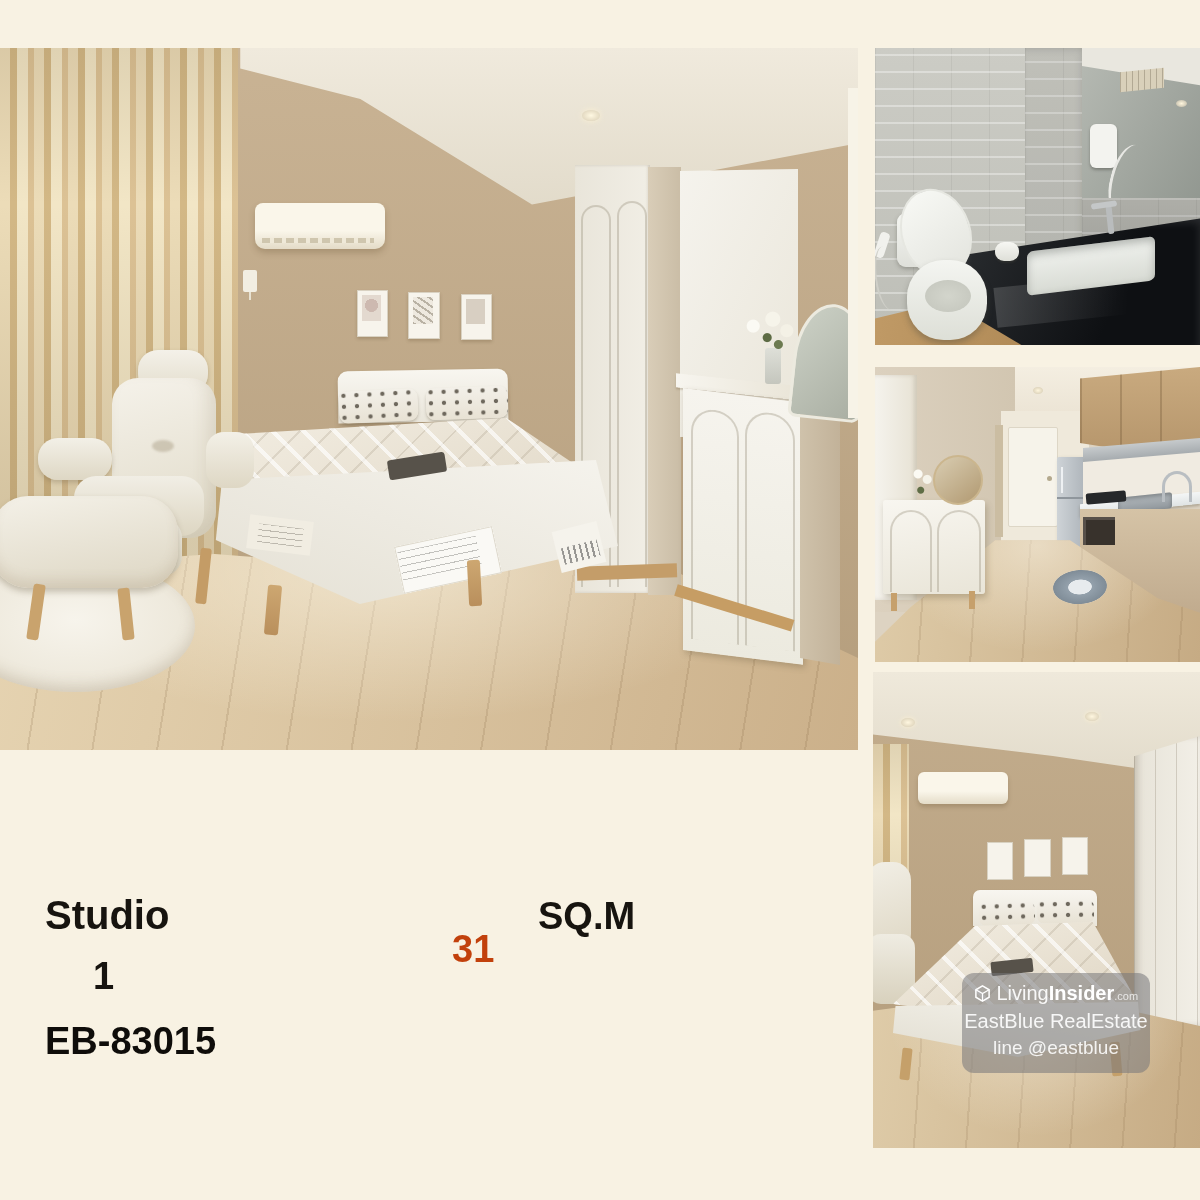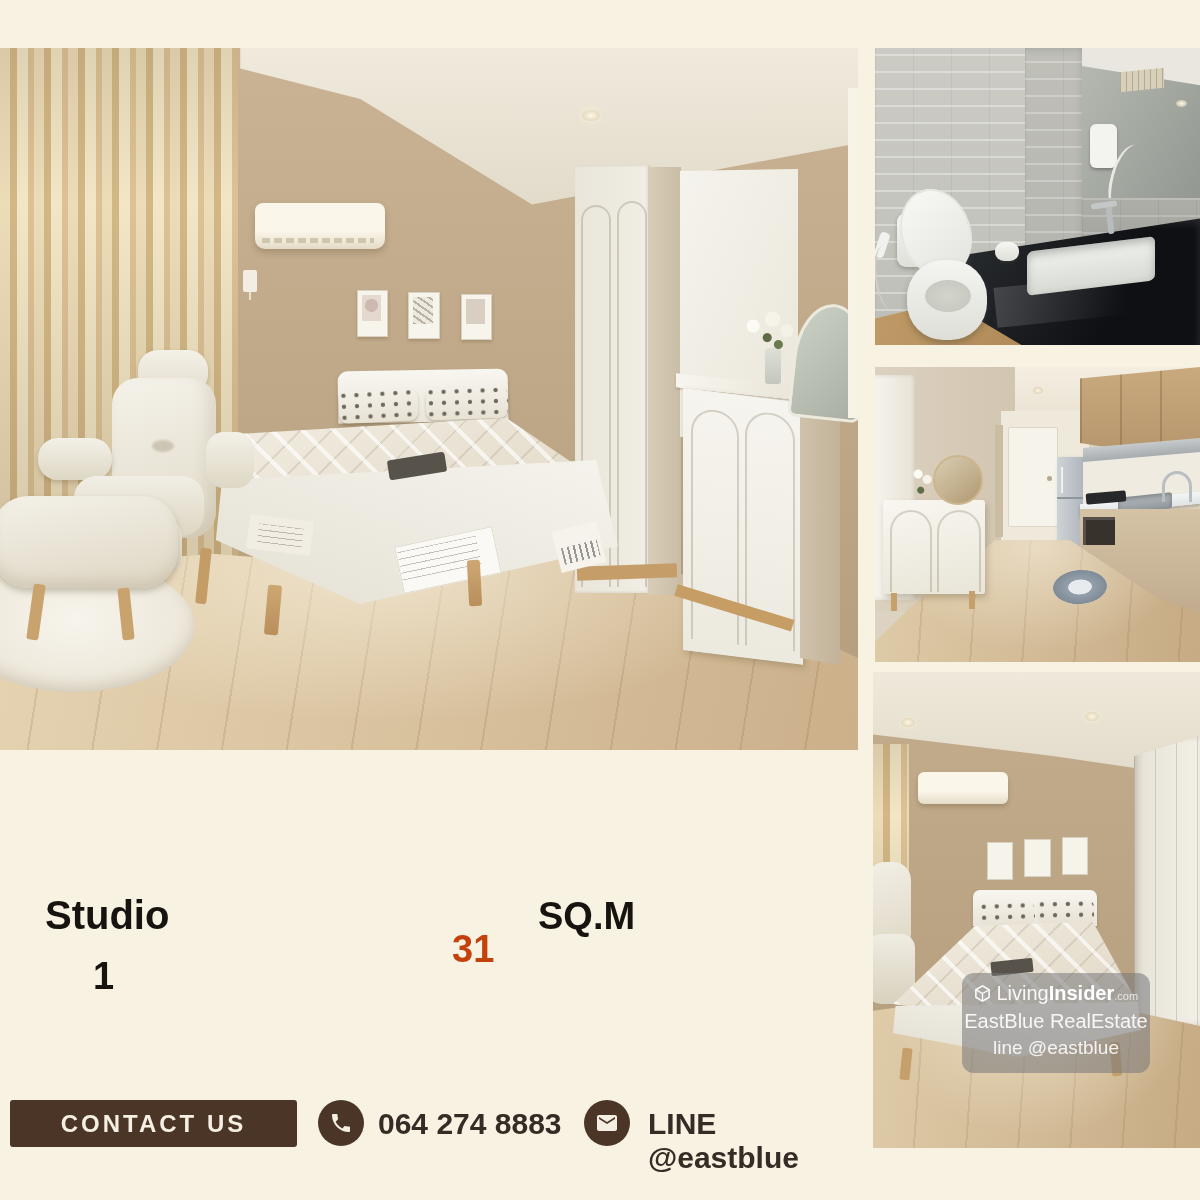--- a/index.html
+++ b/index.html
@@ -279,35 +279,16 @@
       <div style="font-size:20px;font-weight:300;line-height:27px;color:rgba(255,255,255,.9);">EastBlue RealEstate</div>
       <div style="font-size:19px;font-weight:300;line-height:26px;color:rgba(255,255,255,.88);">line @eastblue</div>
     </div>
   </div>
 
 
   <div class="a" style="left:45px;top:893px;font-size:40px;font-weight:700;color:#17140f;">Studio</div>
   <div class="a" style="left:452px;top:928px;font-size:38px;font-weight:700;color:#c2410c;">31</div>
   <div class="a" style="left:538px;top:895px;font-size:38px;font-weight:700;color:#17140f;">SQ.M</div>
   <div class="a" style="left:93px;top:955px;font-size:38px;font-weight:700;color:#17140f;">1</div>
-
-  <div class="a" style="left:0;top:1096px;width:870px;height:54px;">
-    <div style="position:absolute;left:10px;top:4px;width:287px;height:47px;background:#4a3526;border-radius:3px;
-                display:flex;align-items:center;justify-content:center;cursor:pointer;">
-      <span style="color:#f5efe3;font-size:24px;font-weight:700;letter-spacing:3px;">CONTACT US</span>
-    </div>
-    <div style="position:absolute;left:318px;top:4px;width:46px;height:46px;border-radius:50%;background:#4a3526;
-                display:flex;align-items:center;justify-content:center;cursor:pointer;">
-      <svg width="24" height="24" viewBox="0 0 24 24">
-        <path fill="#f5efe3" d="M6.62 10.79c1.44 2.83 3.76 5.14 6.59 6.59l2.2-2.21c.27-.27.67-.36 1.02-.24 1.12.37 2.33.57 3.57.57.55 0 1 .45 1 1V20c0 .55-.45 1-1 1-9.39 0-17-7.61-17-17 0-.55.45-1 1-1h3.5c.55 0 1 .45 1 1 0 1.25.2 2.45.57 3.57.11.35.03.74-.25 1.02l-2.2 2.2z"></path>
-      </svg>
-    </div>
-    <div class="ctext" style="position:absolute;left:378px;top:11px;font-size:30px;cursor:pointer;">064 274 8883</div>
-    <div style="position:absolute;left:584px;top:4px;width:46px;height:46px;border-radius:50%;background:#4a3526;
-                display:flex;align-items:center;justify-content:center;cursor:pointer;">
-      <svg width="24" height="24" viewBox="0 0 24 24">
-        <path fill="#f5efe3" d="M20 4H4c-1.1 0-2 .9-2 2v12c0 1.1.9 2 2 2h16c1.1 0 2-.9 2-2V6c0-1.1-.9-2-2-2zm0 4-8 5-8-5V6l8 5 8-5v2z"></path>
-      </svg>
-    </div>
-    <div class="ctext" style="position:absolute;left:648px;top:11px;font-size:30px;cursor:pointer;">LINE @eastblue</div>
-  </div>
+  <div class="a" style="left:45px;top:1020px;font-size:38px;font-weight:800;color:#0f0d0a;">EB-83015</div>
+
 
 </div>
 
 </body></html>

